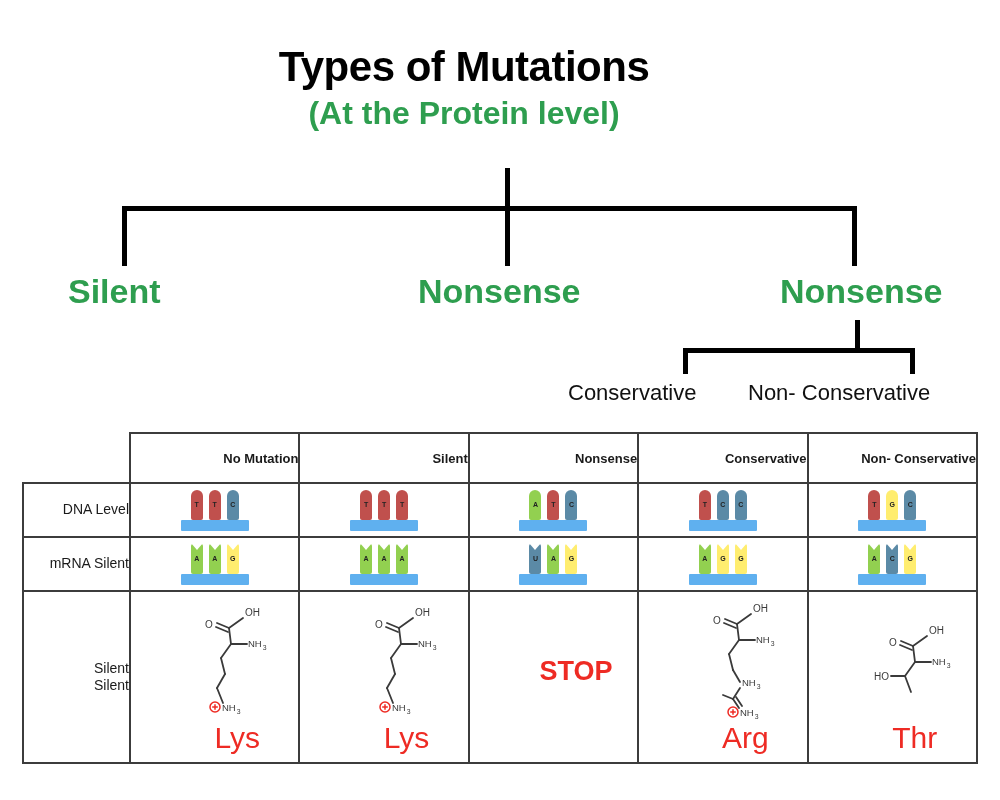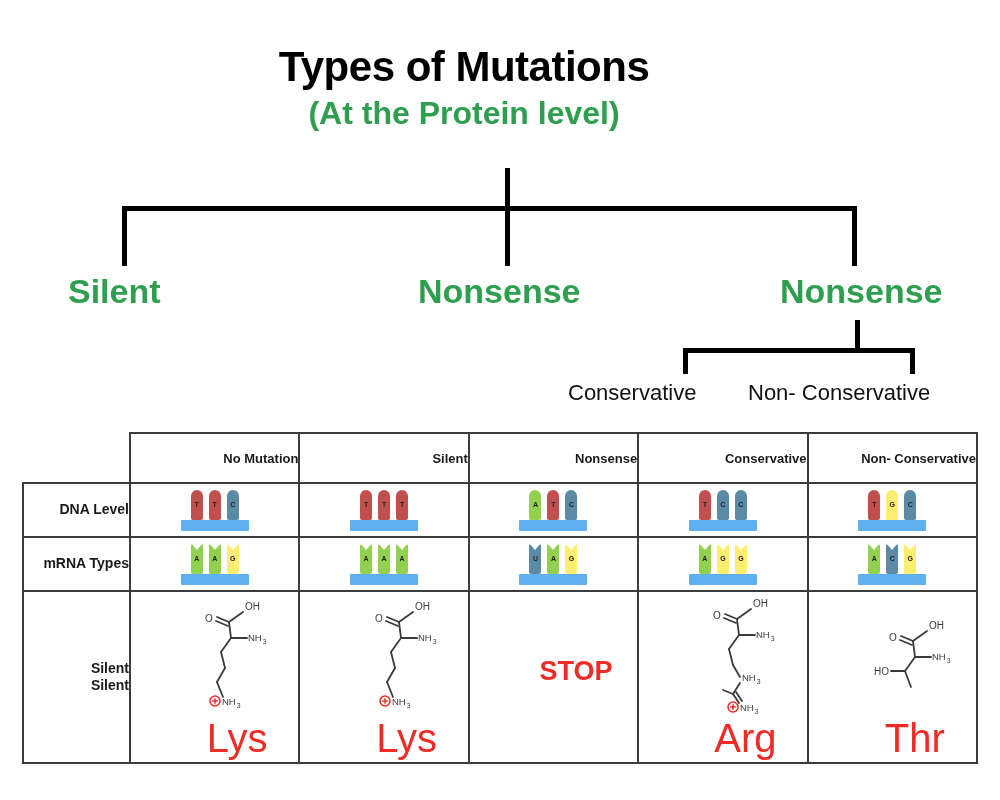--- a/index.html
+++ b/index.html
@@ -16,21 +16,21 @@
   
   #tree{position:absolute;left:0;top:168px;width:1000px;height:250px;}
   .line{position:absolute;background:#000;}
   .tree-label{position:absolute;color:#2e9e4f;font-size:34px;font-weight:bold;white-space:nowrap;}
   .sub-label{position:absolute;color:#111;font-size:22px;white-space:nowrap;}
 
   
   #table-wrap{position:absolute;left:22px;top:432px;width:956px;}
   table{border-collapse:collapse;width:956px;table-layout:fixed;}
   td,th{border:2px solid #3c3c3c;padding:0;text-align:right;vertical-align:middle;}
-  .rowlabel{width:106px;font-size:14px;font-weight:bold;color:#1a1a1a;line-height:1.25;}
+  .rowlabel{width:106px;font-size:14px;font-weight:normal;color:#1a1a1a;line-height:1.25;}
   .nobox{border:none;}
   thead th{height:48px;font-size:13px;font-weight:bold;color:#1a1a1a;}
   .r-dna,.r-rna{height:54px;}
   .r-prot{height:172px;}
 
   
   .nuc-cell{position:relative;height:100%;}
   .nuc-group{display:inline-block;position:relative;padding-bottom:0;}
   .bar{height:11px;background:#5fb0ef;border-radius:1px;}
   .sticks{display:flex;justify-content:center;align-items:flex-end;gap:6px;height:30px;}
@@ -43,21 +43,21 @@
         border-top:7px solid #fff;}
   .c-red{background:#c0504d;}
   .c-blue{background:#5b8aa6;}
   .c-green{background:#92d050;}
   .c-yellow{background:#ffed6f;}
 
   
   .aa-cell{position:relative;height:100%;display:flex;flex-direction:column;
            align-items:center;justify-content:flex-start;padding-top:8px;padding-left:45px;}
   .aa-struct{height:112px;display:flex;align-items:center;justify-content:center;}
-  .aa-name{font-size:40px;color:#ee2b24;margin-top:2px;}
+  .aa-name{font-size:30px;color:#ee2b24;margin-top:2px;}
   .aa-name.stop{font-weight:bold;font-size:27px;}
   .aa-cell.empty{justify-content:flex-end;padding-bottom:22px;}
 </style>
 </head>
 <body>
 
 <div id="title-block">
   <div id="main-title">Types of Mutations</div>
   <div id="sub-title">(At the Protein level)</div>
 </div>
@@ -187,21 +187,21 @@
                     <span>C</span>
                   </div>
                 </div>
                 <div class="bar" style="width: 68px;"></div>
               </div>
             </div>
           </td>
     </tr>
 
     <tr class="r-rna">
-      <td class="rowlabel">mRNA Types</td>
+      <td class="rowlabel">mRNA Silent</td>
       <td>
             <div class="nuc-cell" style="display: flex; align-items: center; justify-content: center;">
               <div class="nuc-group">
                 <div class="sticks">
                   <div class="stick c-green rna">
                     <span>A</span>
                   </div>
                   <div class="stick c-green rna">
                     <span>A</span>
                   </div>

